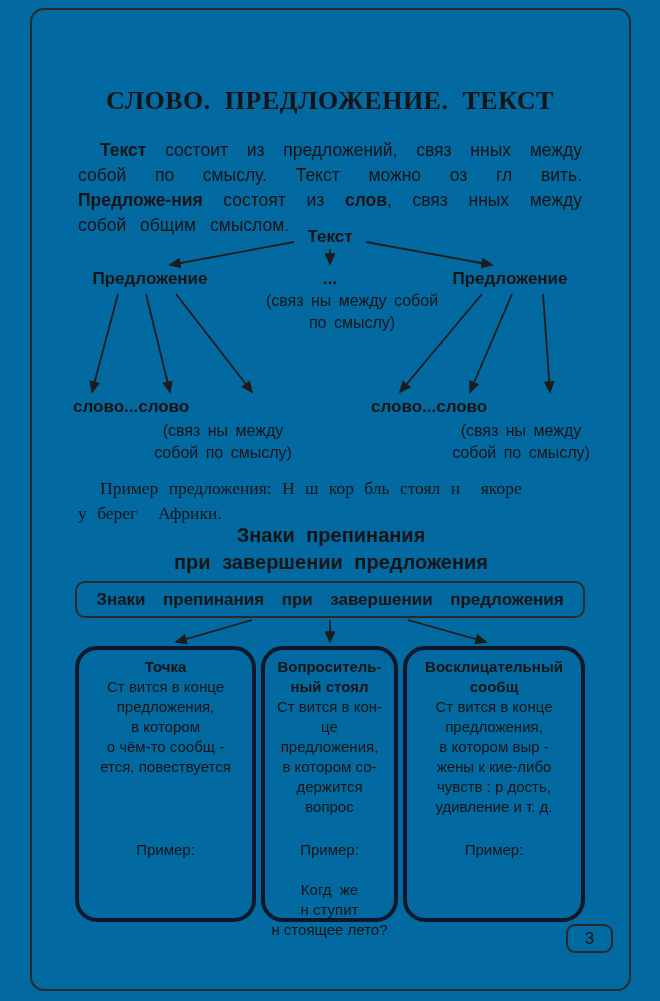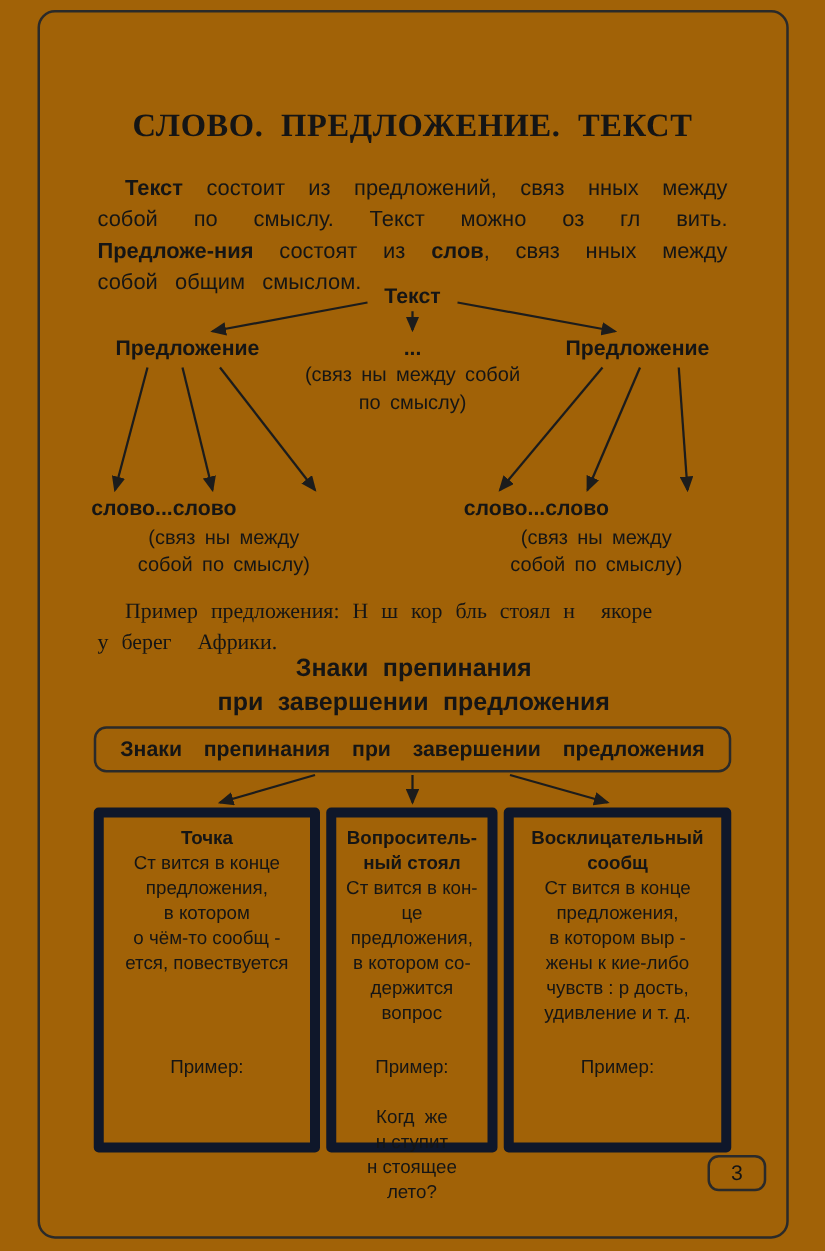--- a/index.html
+++ b/index.html
@@ -1,20 +1,20 @@
 <!DOCTYPE html>
 <html><head>
 <meta charset="utf-8">
 <style>
   html, body { margin: 0; padding: 0; background: #ffffff; }
   .page {
     position: relative;
     width: 660px;
     height: 1001px;
-    background: #a16207;
+    background: #0369a1;
     font-family: "Liberation Sans", sans-serif;
     color: #151515;
     overflow: hidden;
   }
   .bold { font-weight: bold; }
 
   .page-border {
     position: absolute;
     left: 30px; right: 29px; top: 8px; bottom: 10px;
     border: 2px solid #2a2a2a;
@@ -42,21 +42,21 @@
     font-size: 17.5px;
     line-height: 25px;
     text-align: justify;
     text-indent: 22px;
     word-spacing: 9px;
   }
 
   .tree { position: absolute; left: 0; top: 220px; width: 660px; height: 260px; }
   .tree svg { position: absolute; left: 0; top: 0; }
   .tree-label { position: absolute; font-weight: bold; font-size: 17px; line-height: 21px; text-align: center; }
-  .tree-note { position: absolute; font-size: 16px; line-height: 22px; text-align: center; white-space: pre-line; word-spacing: 3px; }
+  .tree-note { position: absolute; font-size: 16px; line-height: 22px; text-align: center; white-space: pre-line; word-spacing: 3px; margin-left: 44px; }
   .word-row { position: absolute; display: flex; justify-content: flex-start; font-weight: bold; font-size: 17px; line-height: 21px; }
 
   .example {
     position: absolute;
     left: 78px; width: 506px; top: 476px;
     margin: 0;
     font-size: 17.5px;
     line-height: 25px;
     text-indent: 22px;
     word-spacing: 6px;
@@ -92,22 +92,22 @@
   .section-arrows { position: absolute; left: 0; top: 618px; }
 
   .cards {
     position: absolute;
     left: 75px; width: 510px; top: 646px; height: 276px;
     display: flex; justify-content: space-between;
   }
   .card {
     position: relative;
     box-sizing: border-box;
-    border: 8px solid #0f172a;
-    border-radius: 4px;
+    border: 4px solid #0f172a;
+    border-radius: 22px;
     padding: 7px 6px 0 6px;
     text-align: center;
     font-size: 15px;
     line-height: 20px;
   }
   .card-1 { width: 181px; }
   .card-2 { width: 137px; }
   .card-3 { width: 182px; }
   .card-title { font-weight: bold; white-space: pre-line; }
   .card-body { white-space: pre-line; }

